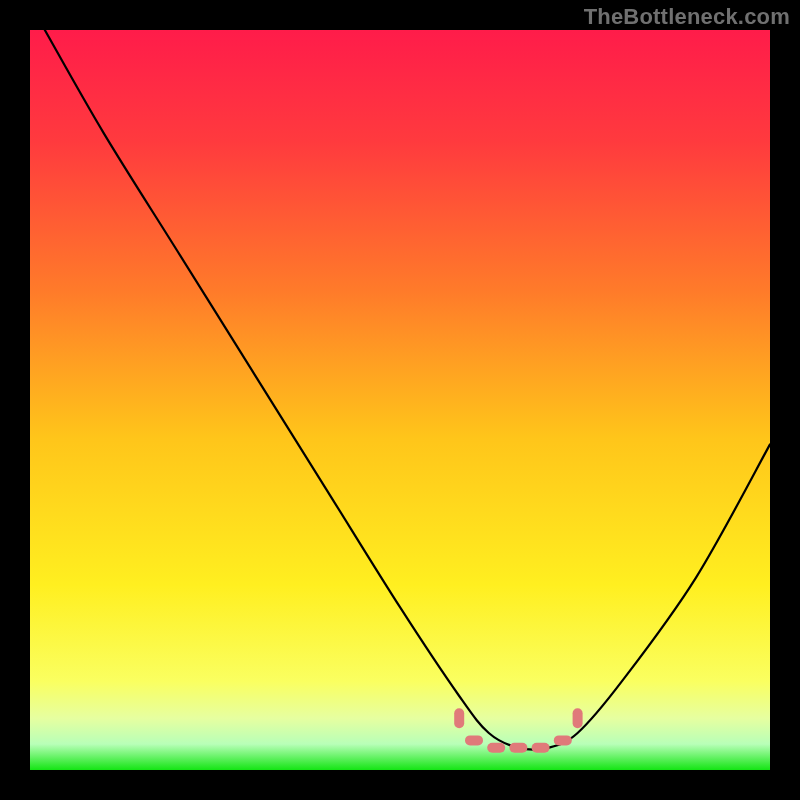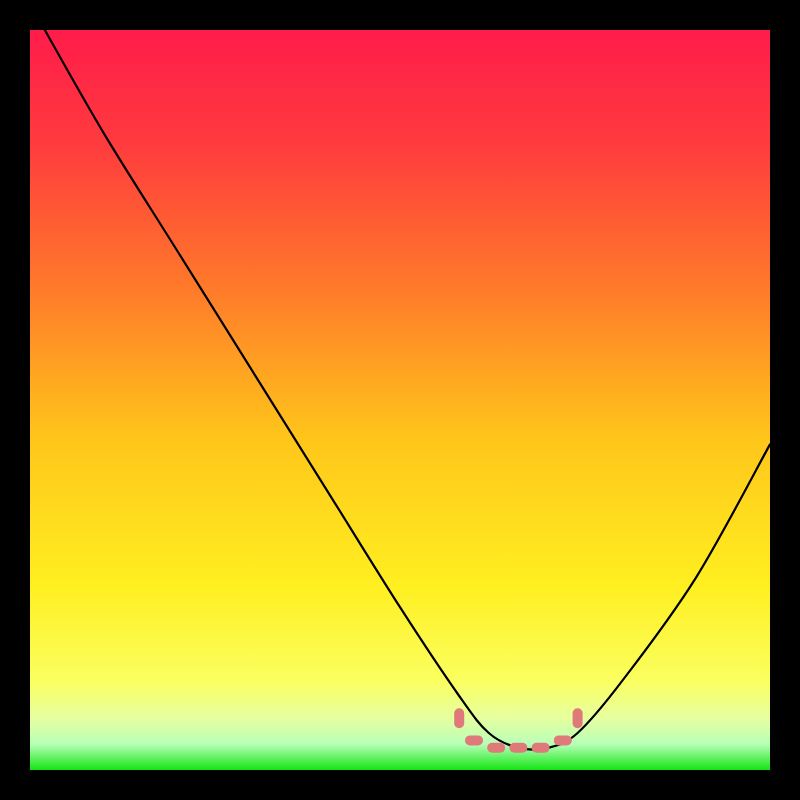--- a/index.html
+++ b/index.html
@@ -33,20 +33,21 @@
     height: 740px;
   }
   svg {
     display: block;
   }
 </style>
 </head>
 <body>
 
 <div class="frame">
+  <div class="watermark">TheBottleneck.com</div>
   <div class="plot-wrap">
     <svg id="plot-svg" width="740" height="740" viewBox="0 0 740 740">
         <defs>
           <linearGradient id="bg-grad" x1="0" y1="0" x2="0" y2="1">
             <stop offset="0%" stop-color="#ff1c4a"></stop>
             <stop offset="15%" stop-color="#ff3a3e"></stop>
             <stop offset="35%" stop-color="#ff7a2a"></stop>
             <stop offset="55.00000000000001%" stop-color="#ffc51a"></stop>
             <stop offset="75%" stop-color="#ffef20"></stop>
             <stop offset="88%" stop-color="#faff60"></stop>

